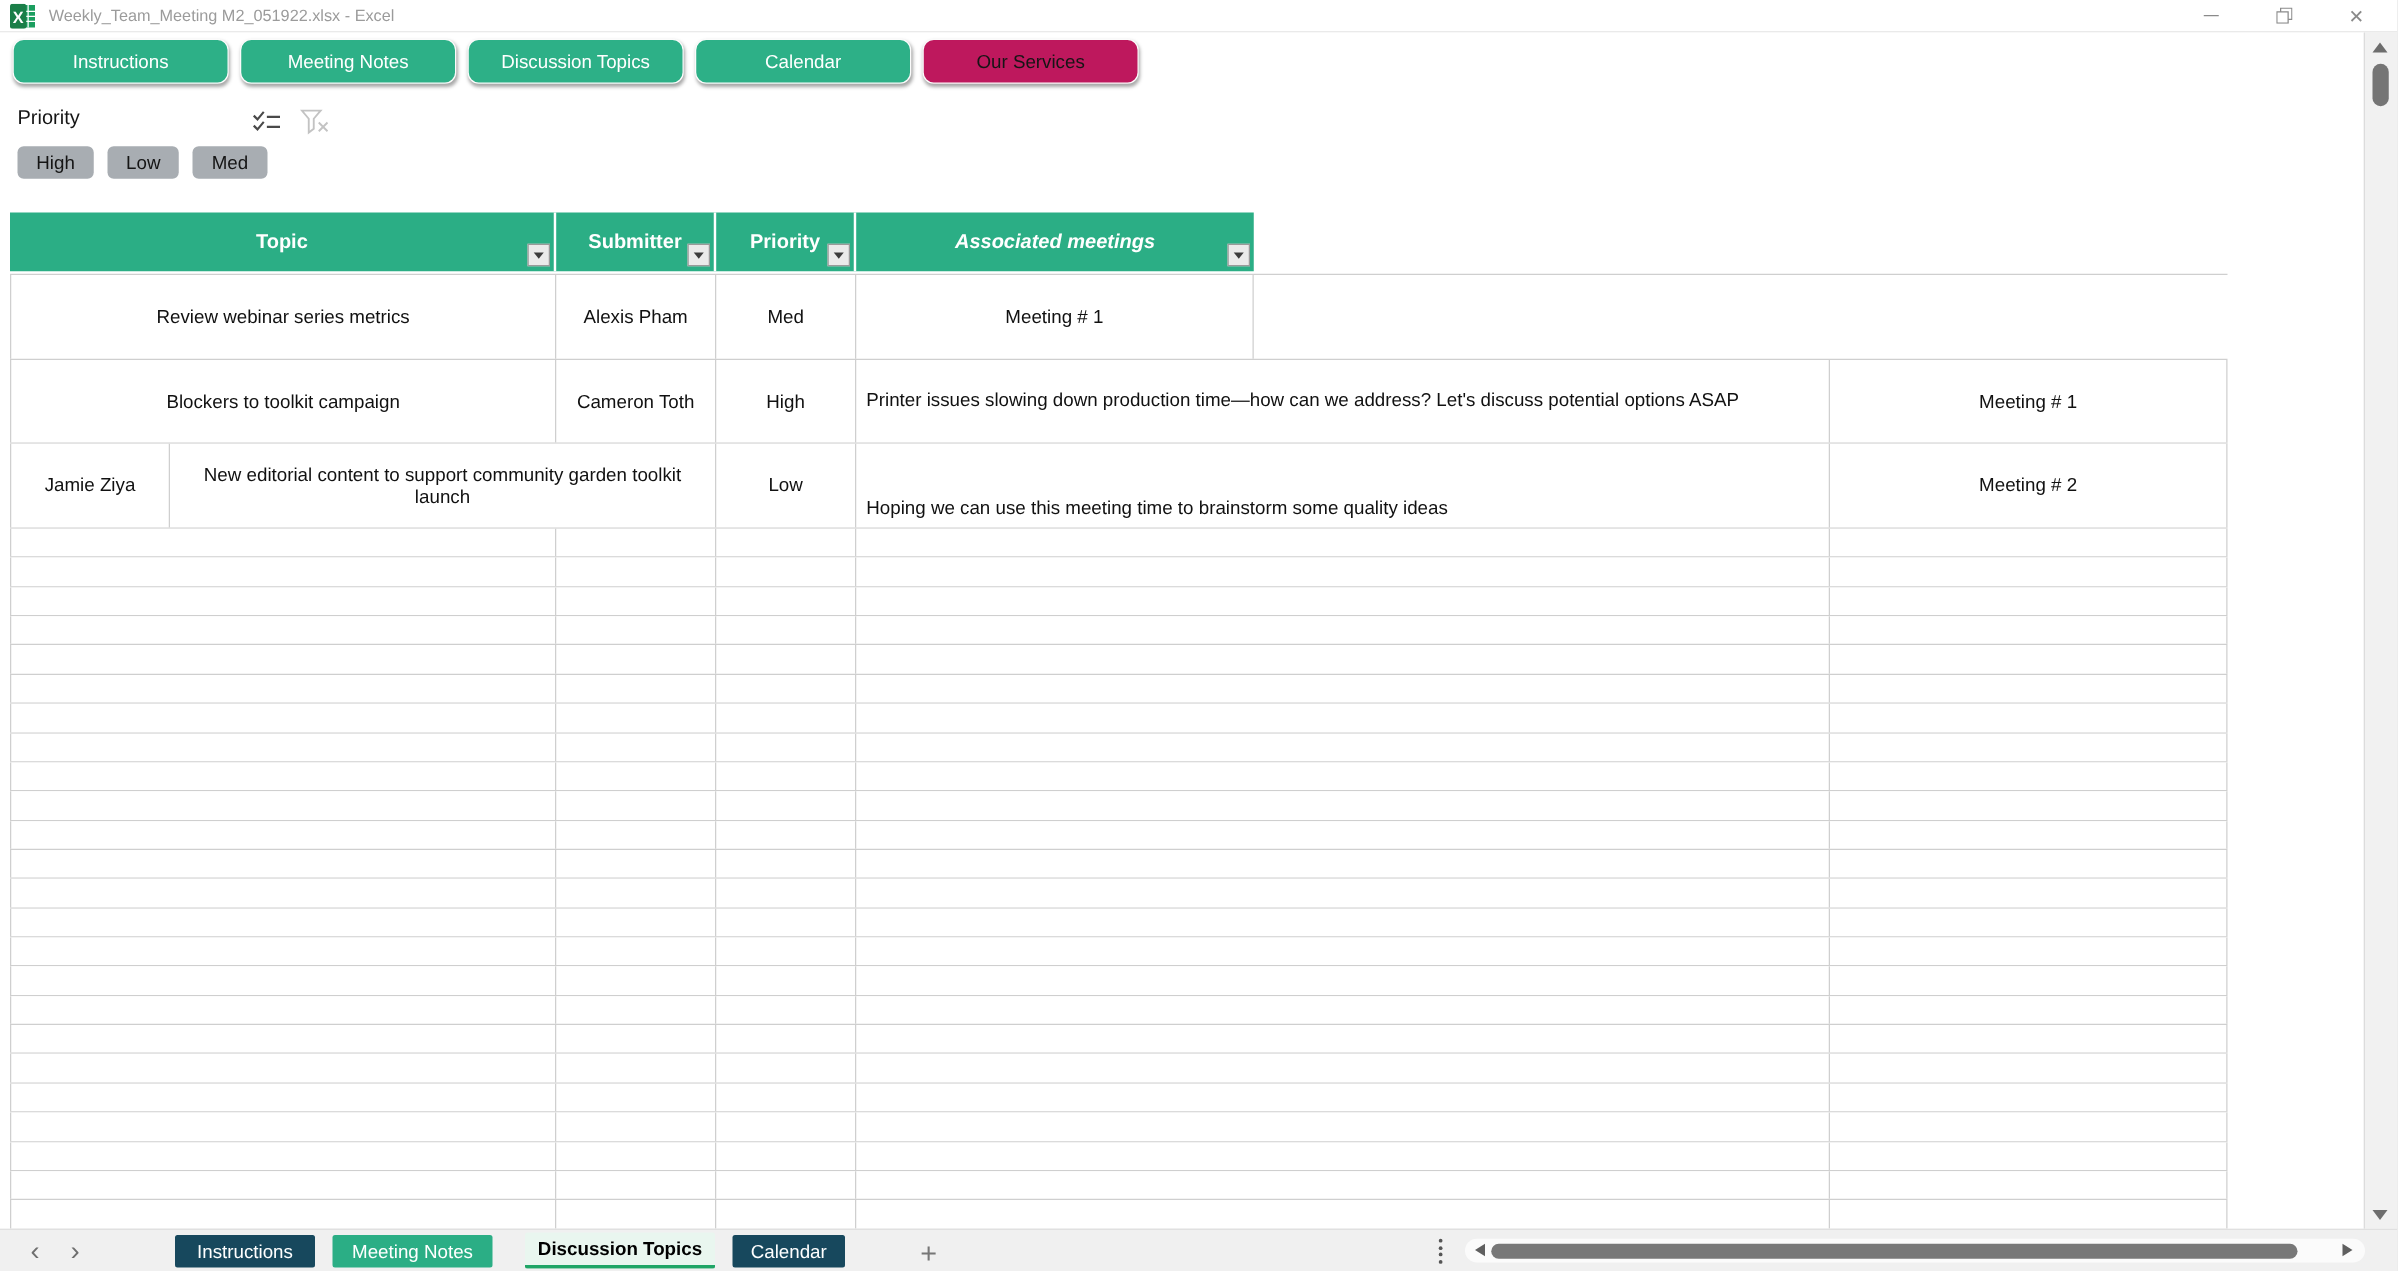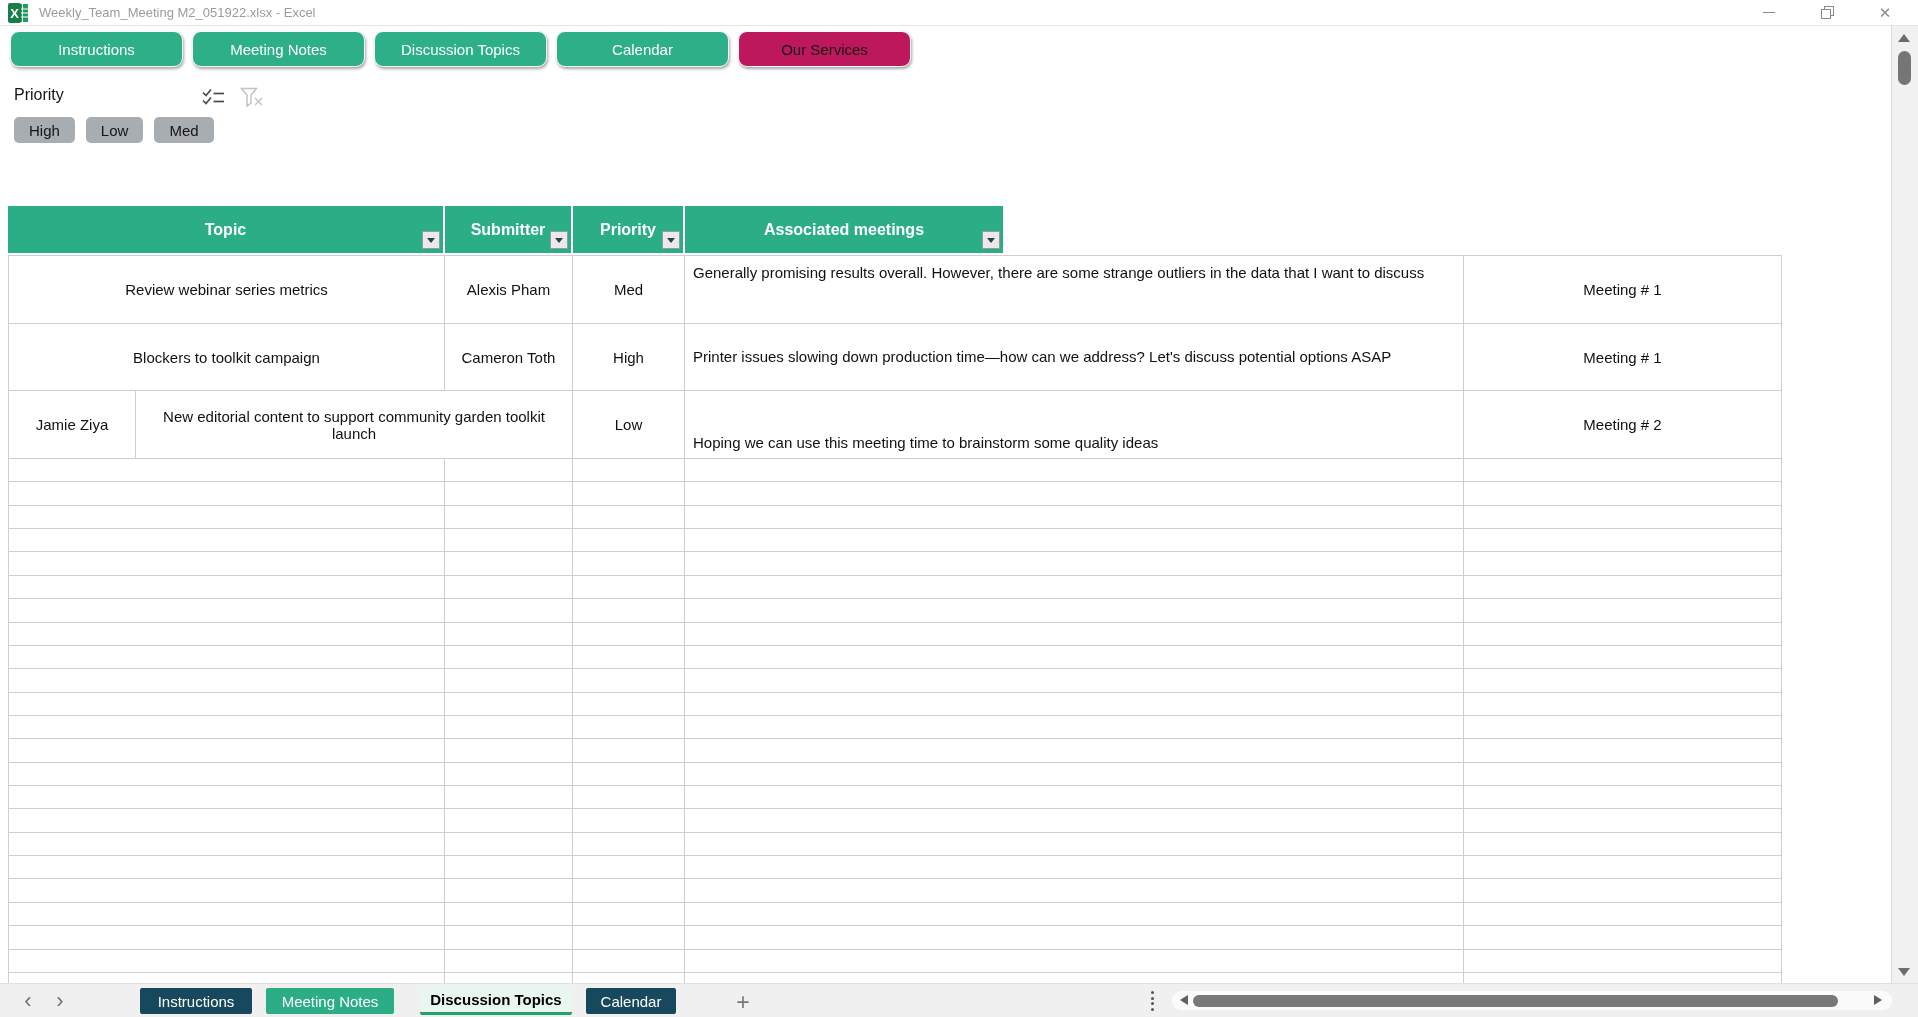--- a/index.html
+++ b/index.html
@@ -29,25 +29,25 @@
   .slicer-title{position:absolute;left:14px;top:60px;font-size:16px;color:#151515;}
   .slicer-icons{position:absolute;left:201px;top:61px;display:flex;gap:15px;align-items:center;}
   .icon-btn{background:none;border:none;padding:0;cursor:default;display:flex;}
   .slicer-items{position:absolute;left:14px;top:91px;display:flex;gap:11px;}
   .slicer-item{height:26px;min-width:50px;padding:0 15px;border-radius:5px;background:#a8adb2;
                color:#151515;font-size:15px;display:flex;align-items:center;justify-content:center;
                border:none;font-family:inherit;cursor:default;}
 
   
   .table{position:absolute;left:8px;top:144px;}
-  .thead{display:flex;margin-top:36px;}
+  .thead{display:flex;}
   .th{height:47px;background:#2bae85;color:#fff;font-weight:bold;font-size:16px;
       display:flex;align-items:center;justify-content:center;position:relative;
       box-sizing:border-box;border-right:2px solid #fff;}
-  .th:last-child{border-right:none;}
+  .th:last-child{border-right:none;font-style:italic;}
   .filter-btn{position:absolute;right:3px;bottom:4px;width:18px;height:18px;background:#eaeaea;
               border:1px solid #9a9a9a;display:flex;align-items:center;justify-content:center;
               padding:0;cursor:default;}
   .tri-down{width:0;height:0;border-left:4px solid transparent;border-right:4px solid transparent;
             border-top:5px solid #3c3c3c;}
 
   .tbody{margin-top:2px;border-top:1px solid #cfcfcf;}
   .trow{display:flex;border-bottom:1px solid #cfcfcf;background:#fff;}
   .tcell{box-sizing:border-box;border-right:1px solid #cfcfcf;display:flex;align-items:center;
          justify-content:center;font-size:15px;color:#111;text-align:center;padding:2px 8px;}
@@ -187,21 +187,20 @@
               <span class="tri-down"></span>
             </button>
         </div>
       </div>
 
       <div class="tbody">
         <div class="trow row-0">
           <div class="tcell c0">Review webinar series metrics</div>
           <div class="tcell c1">Alexis Pham</div>
           <div class="tcell c2">Med</div>
-          <div class="tcell c3 notes">Generally promising results overall. However, there are some strange outliers in the data that I want to discuss</div>
           <div class="tcell c4">Meeting # 1</div>
         </div>
         <div class="trow row-1">
           <div class="tcell c0">Blockers to toolkit campaign</div>
           <div class="tcell c1">Cameron Toth</div>
           <div class="tcell c2">High</div>
           <div class="tcell c3 notes">Printer issues slowing down production time—how can we address? Let's discuss potential options ASAP</div>
           <div class="tcell c4">Meeting # 1</div>
         </div>
         <div class="trow row-2">

